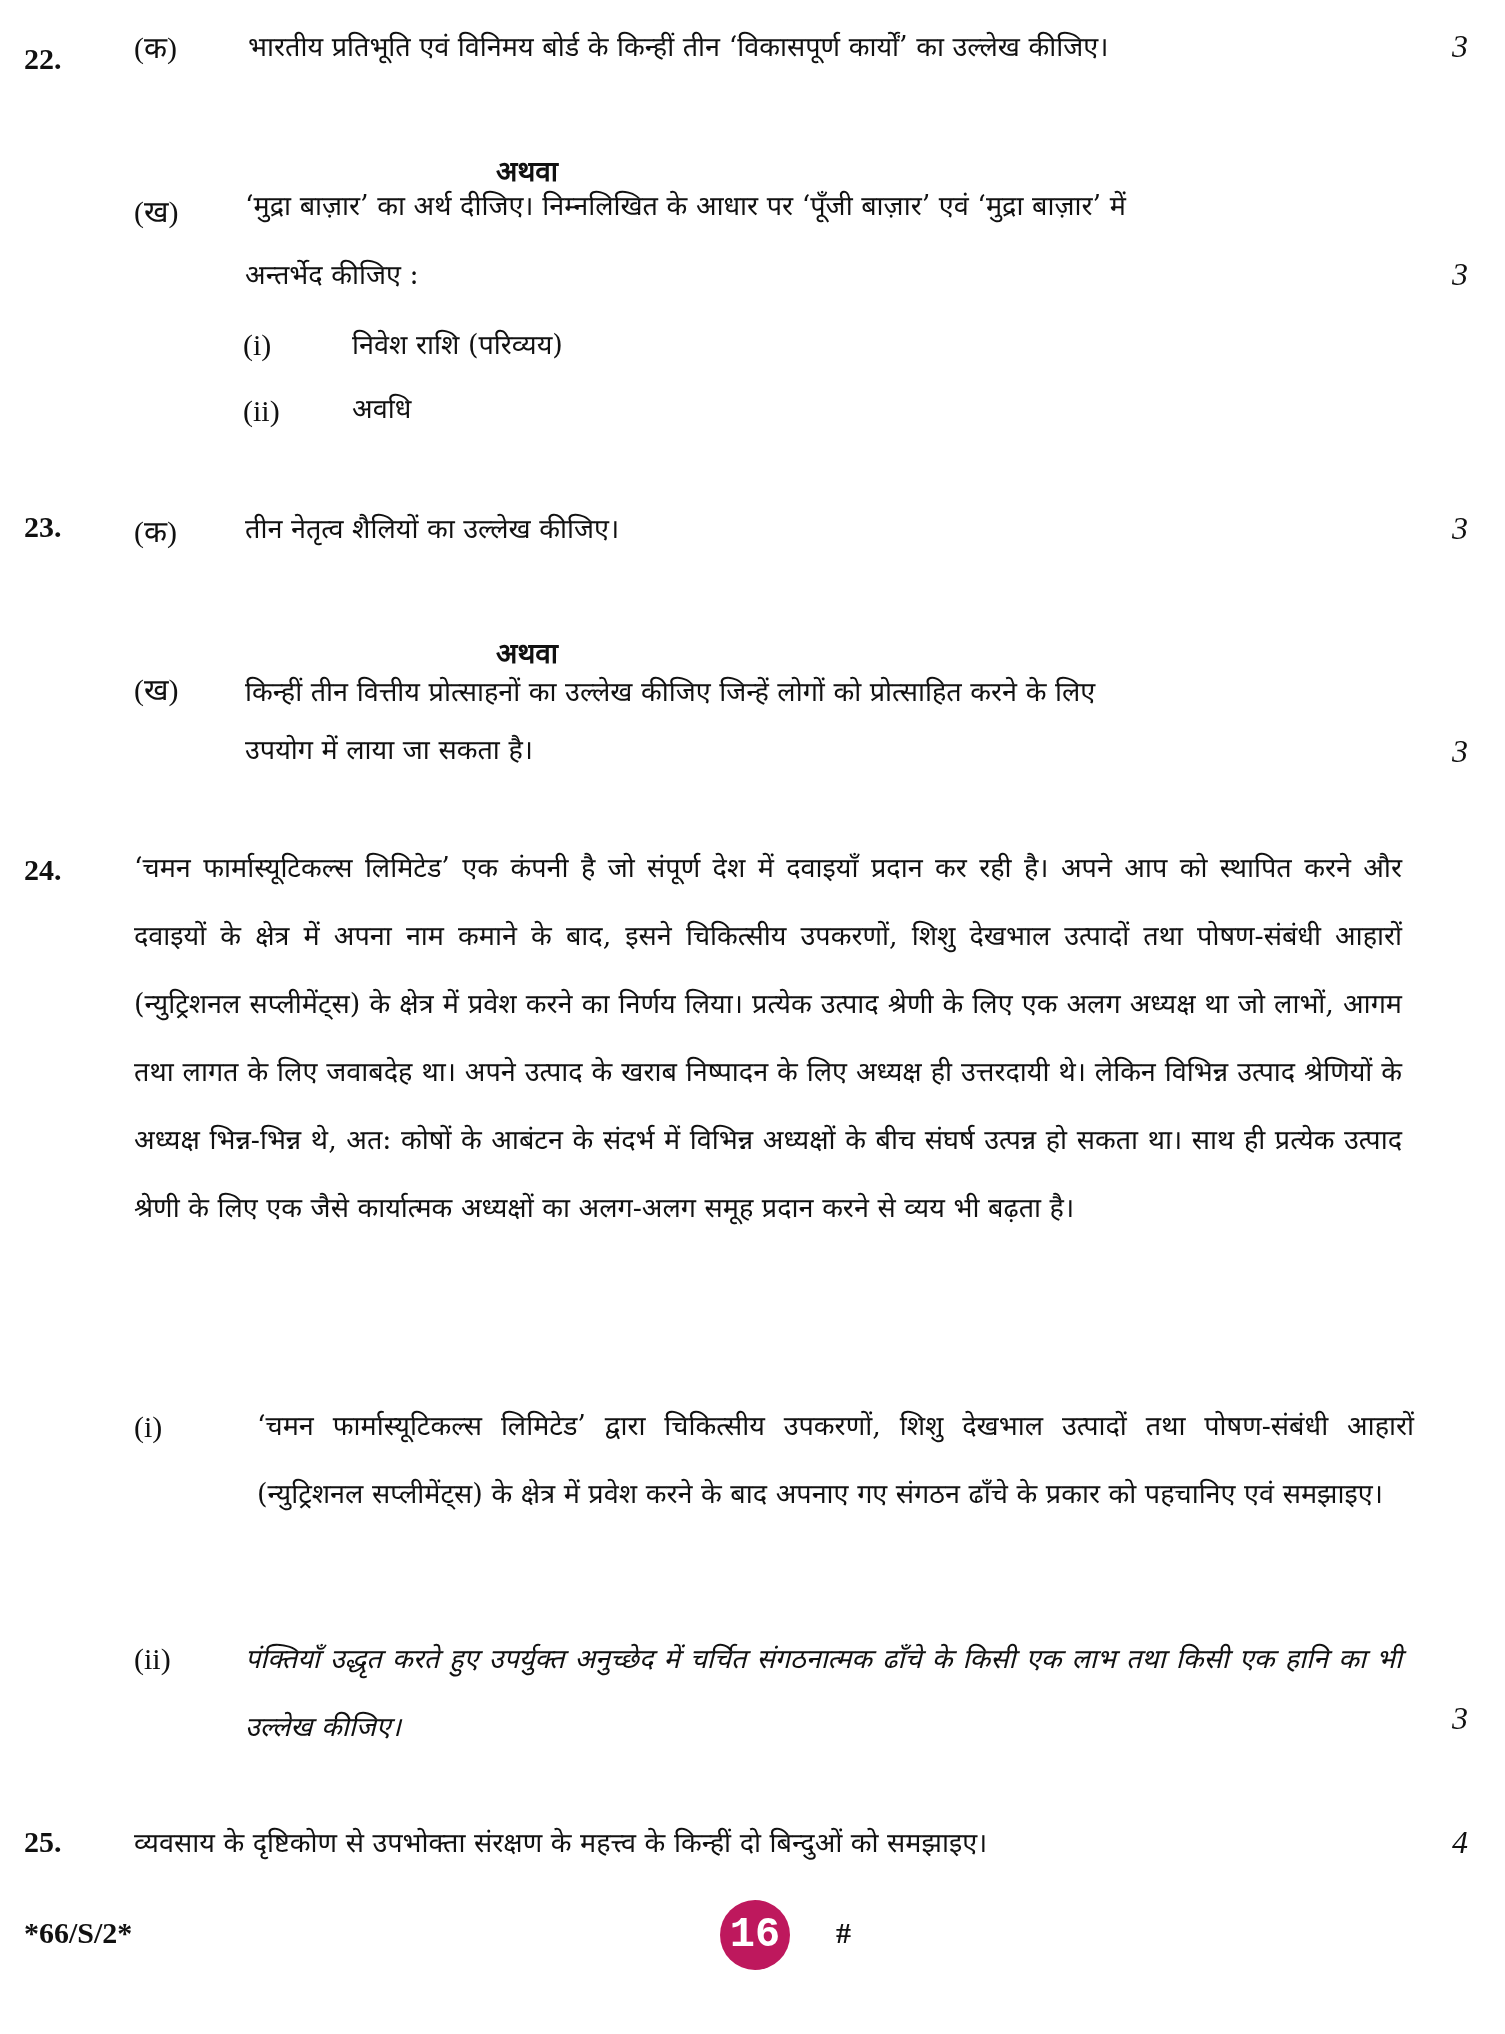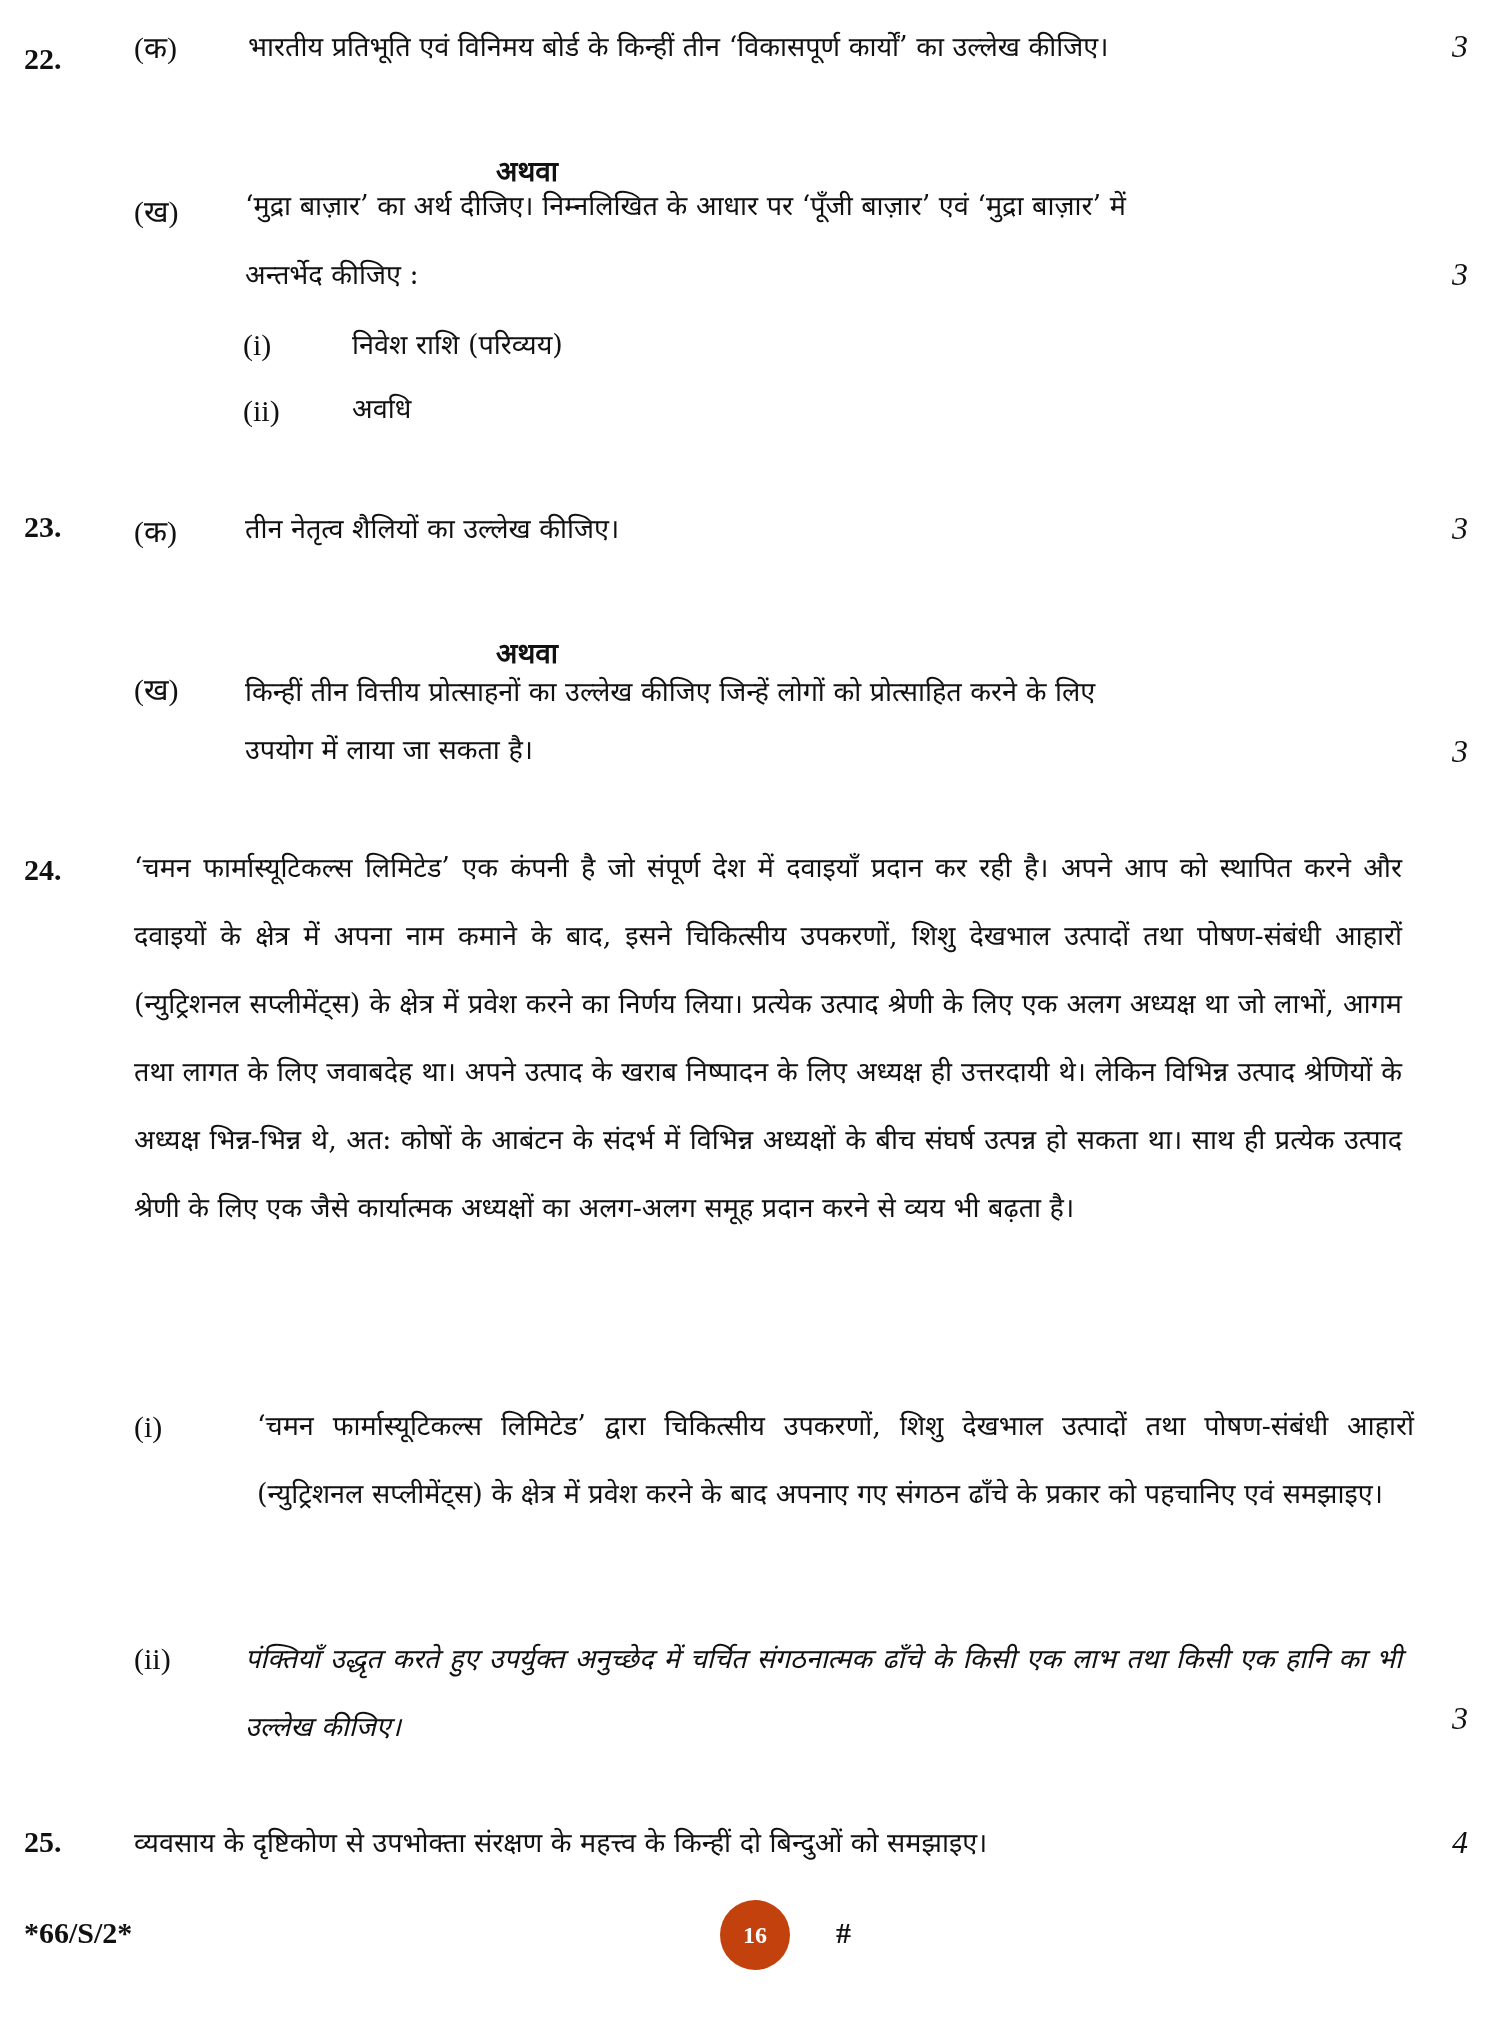--- a/index.html
+++ b/index.html
@@ -11,22 +11,22 @@
   .abs { position: absolute; }
   .qnum { font-family: "Liberation Serif", serif; font-weight: bold; font-size: 30px; }
   .sub { font-family: "Liberation Serif", serif; font-size: 30px; }
   .txt { font-size: 27px; line-height: 34px; white-space: nowrap; }
   .para { font-size: 27px; line-height: 68px; text-align: justify; text-align-last: left; }
   .marks { font-family: "Liberation Serif", serif; font-style: italic; font-size: 32px; }
   .or { font-size: 28px; font-weight: bold; margin-top: 41px; }
   .roman { font-family: "Liberation Serif", serif; font-size: 30px; }
   .code { font-family: "Liberation Serif", serif; font-weight: bold; font-size: 30px; }
   .pagecircle {
-    width: 70px; height: 70px; border-radius: 50%; background: #c2410c;
-    color: #fff; font-family: Liberation Serif, serif; font-weight: bold; font-size: 24px;
+    width: 70px; height: 70px; border-radius: 50%; background: #be185d;
+    color: #fff; font-family: Liberation Mono, monospace; font-weight: bold; font-size: 42px;
     display: flex; align-items: center; justify-content: center;
   }
   .hash { font-family: "Liberation Serif", serif; font-weight: bold; font-size: 30px; }
 </style>
 </head>
 <body>
 
 <div class="abs qnum" style="left:24px;top:42px;">22.</div>
 <div class="abs sub" style="left:134px;top:26px;">(क)</div>
 <div class="abs txt" style="left:248px;top:30px;">भारतीय प्रतिभूति एवं विनिमय बोर्ड के किन्हीं तीन ‘विकासपूर्ण कार्यों’ का उल्लेख कीजिए।</div>

